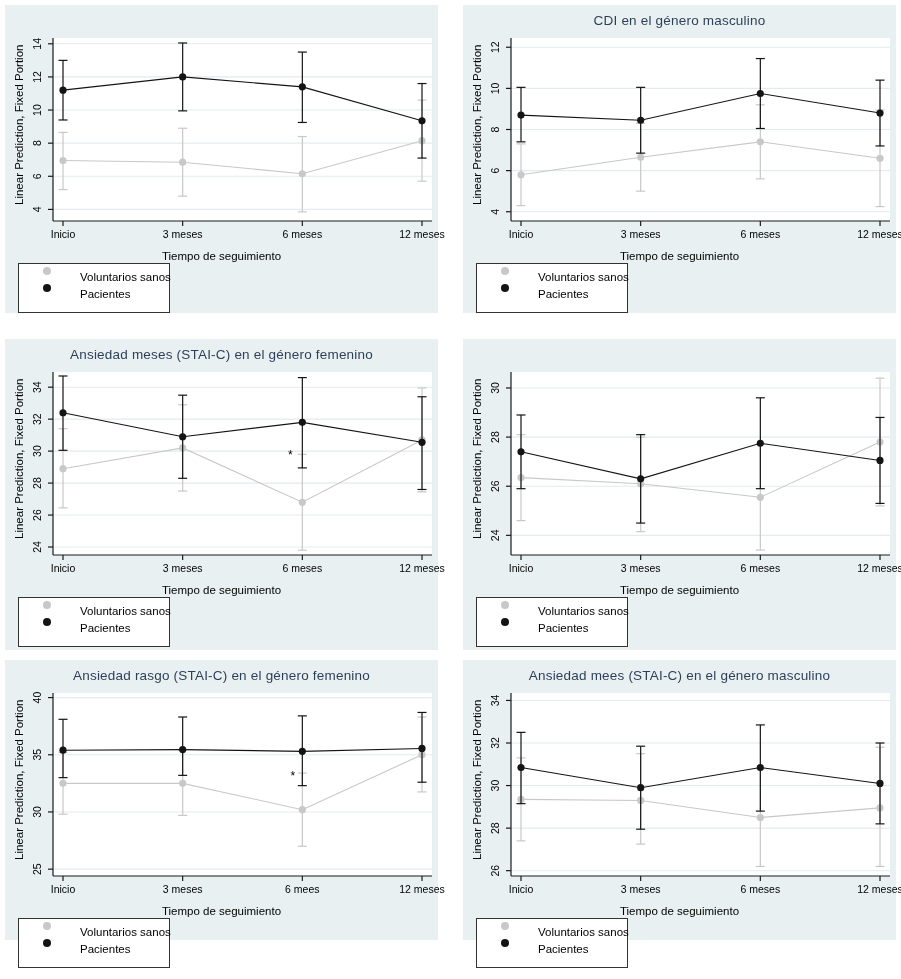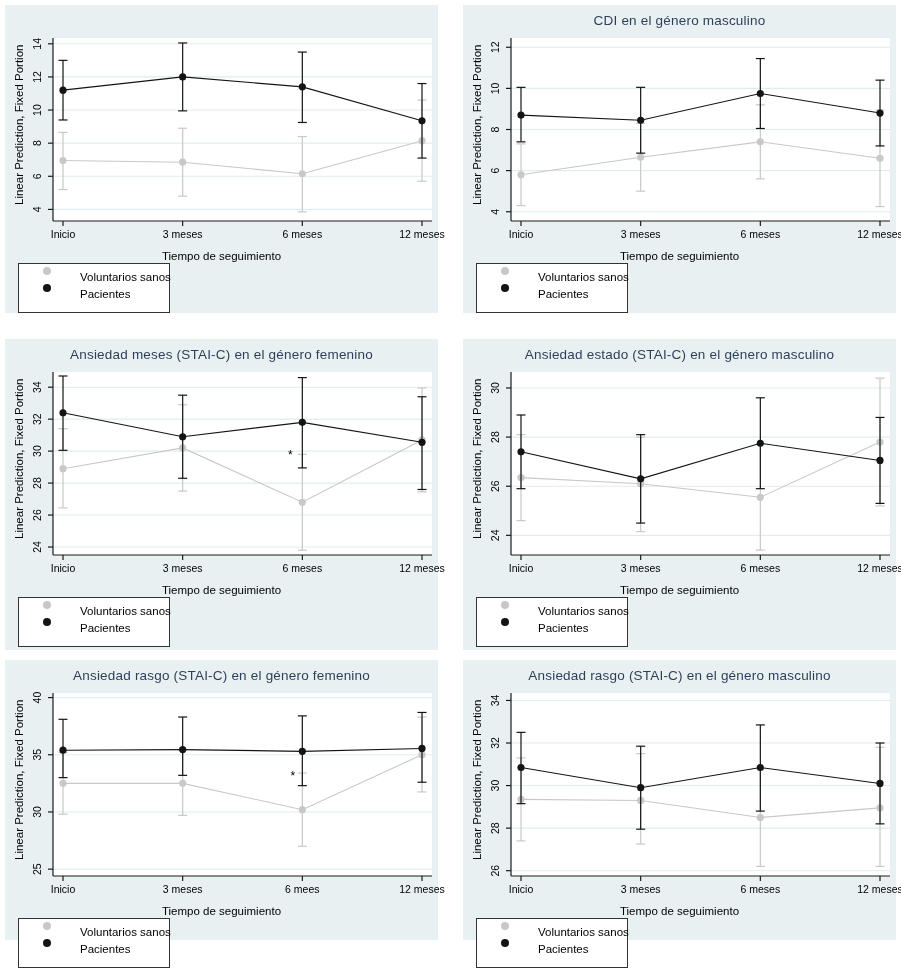--- a/index.html
+++ b/index.html
@@ -301,21 +301,20 @@
         <span class="legend-swatch"><span class="legend-line" style="border-top-color:#c8c8c8"></span><span class="legend-dot" style="background:#c8c8c8"></span></span>
         <span class="legend-label">Voluntarios sanos</span>
       </div>
       <div class="legend-item">
         <span class="legend-swatch"><span class="legend-line" style="border-top-color:#141414"></span><span class="legend-dot" style="background:#141414"></span></span>
         <span class="legend-label">Pacientes</span>
       </div>
     </div>
   </div>
   <div class="panel">
-    <div class="chart-title">Ansiedad estado (STAI-C) en el género masculino</div>
     <div class="ylabel">Linear Prediction, Fixed Portion</div>
     <svg class="plot" viewBox="0 0 433 218">
         <rect x="48" y="9" width="379" height="183" fill="#ffffff"></rect>
         <line x1="48" x2="427" y1="172.3489932885906" y2="172.3489932885906" stroke="#e2ebed" stroke-width="1.1"></line>
         <line x1="48" x2="427" y1="123.22147651006709" y2="123.22147651006709" stroke="#e2ebed" stroke-width="1.1"></line>
         <line x1="48" x2="427" y1="74.09395973154359" y2="74.09395973154359" stroke="#e2ebed" stroke-width="1.1"></line>
         <line x1="48" x2="427" y1="24.9664429530201" y2="24.9664429530201" stroke="#e2ebed" stroke-width="1.1"></line>
         <line x1="48" x2="48" y1="9" y2="192" stroke="#1a1a1a" stroke-width="1.2"></line>
         <line x1="48" x2="427" y1="192" y2="192" stroke="#1a1a1a" stroke-width="1.2"></line>
         <line x1="43" x2="48" y1="172.3489932885906" y2="172.3489932885906" stroke="#1a1a1a" stroke-width="1.2"></line>
@@ -453,21 +452,21 @@
         <span class="legend-swatch"><span class="legend-line" style="border-top-color:#c8c8c8"></span><span class="legend-dot" style="background:#c8c8c8"></span></span>
         <span class="legend-label">Voluntarios sanos</span>
       </div>
       <div class="legend-item">
         <span class="legend-swatch"><span class="legend-line" style="border-top-color:#141414"></span><span class="legend-dot" style="background:#141414"></span></span>
         <span class="legend-label">Pacientes</span>
       </div>
     </div>
   </div>
   <div class="panel">
-    <div class="chart-title">Ansiedad rasgo (STAI-C) en el género masculino</div>
+    <div class="chart-title">Ansiedad mees (STAI-C) en el género masculino</div>
     <div class="ylabel">Linear Prediction, Fixed Portion</div>
     <svg class="plot" viewBox="0 0 433 218">
         <rect x="48" y="9" width="379" height="183" fill="#ffffff"></rect>
         <line x1="48" x2="427" y1="186.68023255813955" y2="186.68023255813955" stroke="#e2ebed" stroke-width="1.1"></line>
         <line x1="48" x2="427" y1="144.12209302325584" y2="144.12209302325584" stroke="#e2ebed" stroke-width="1.1"></line>
         <line x1="48" x2="427" y1="101.56395348837212" y2="101.56395348837212" stroke="#e2ebed" stroke-width="1.1"></line>
         <line x1="48" x2="427" y1="59.00581395348839" y2="59.00581395348839" stroke="#e2ebed" stroke-width="1.1"></line>
         <line x1="48" x2="427" y1="16.44767441860468" y2="16.44767441860468" stroke="#e2ebed" stroke-width="1.1"></line>
         <line x1="48" x2="48" y1="9" y2="192" stroke="#1a1a1a" stroke-width="1.2"></line>
         <line x1="48" x2="427" y1="192" y2="192" stroke="#1a1a1a" stroke-width="1.2"></line>

